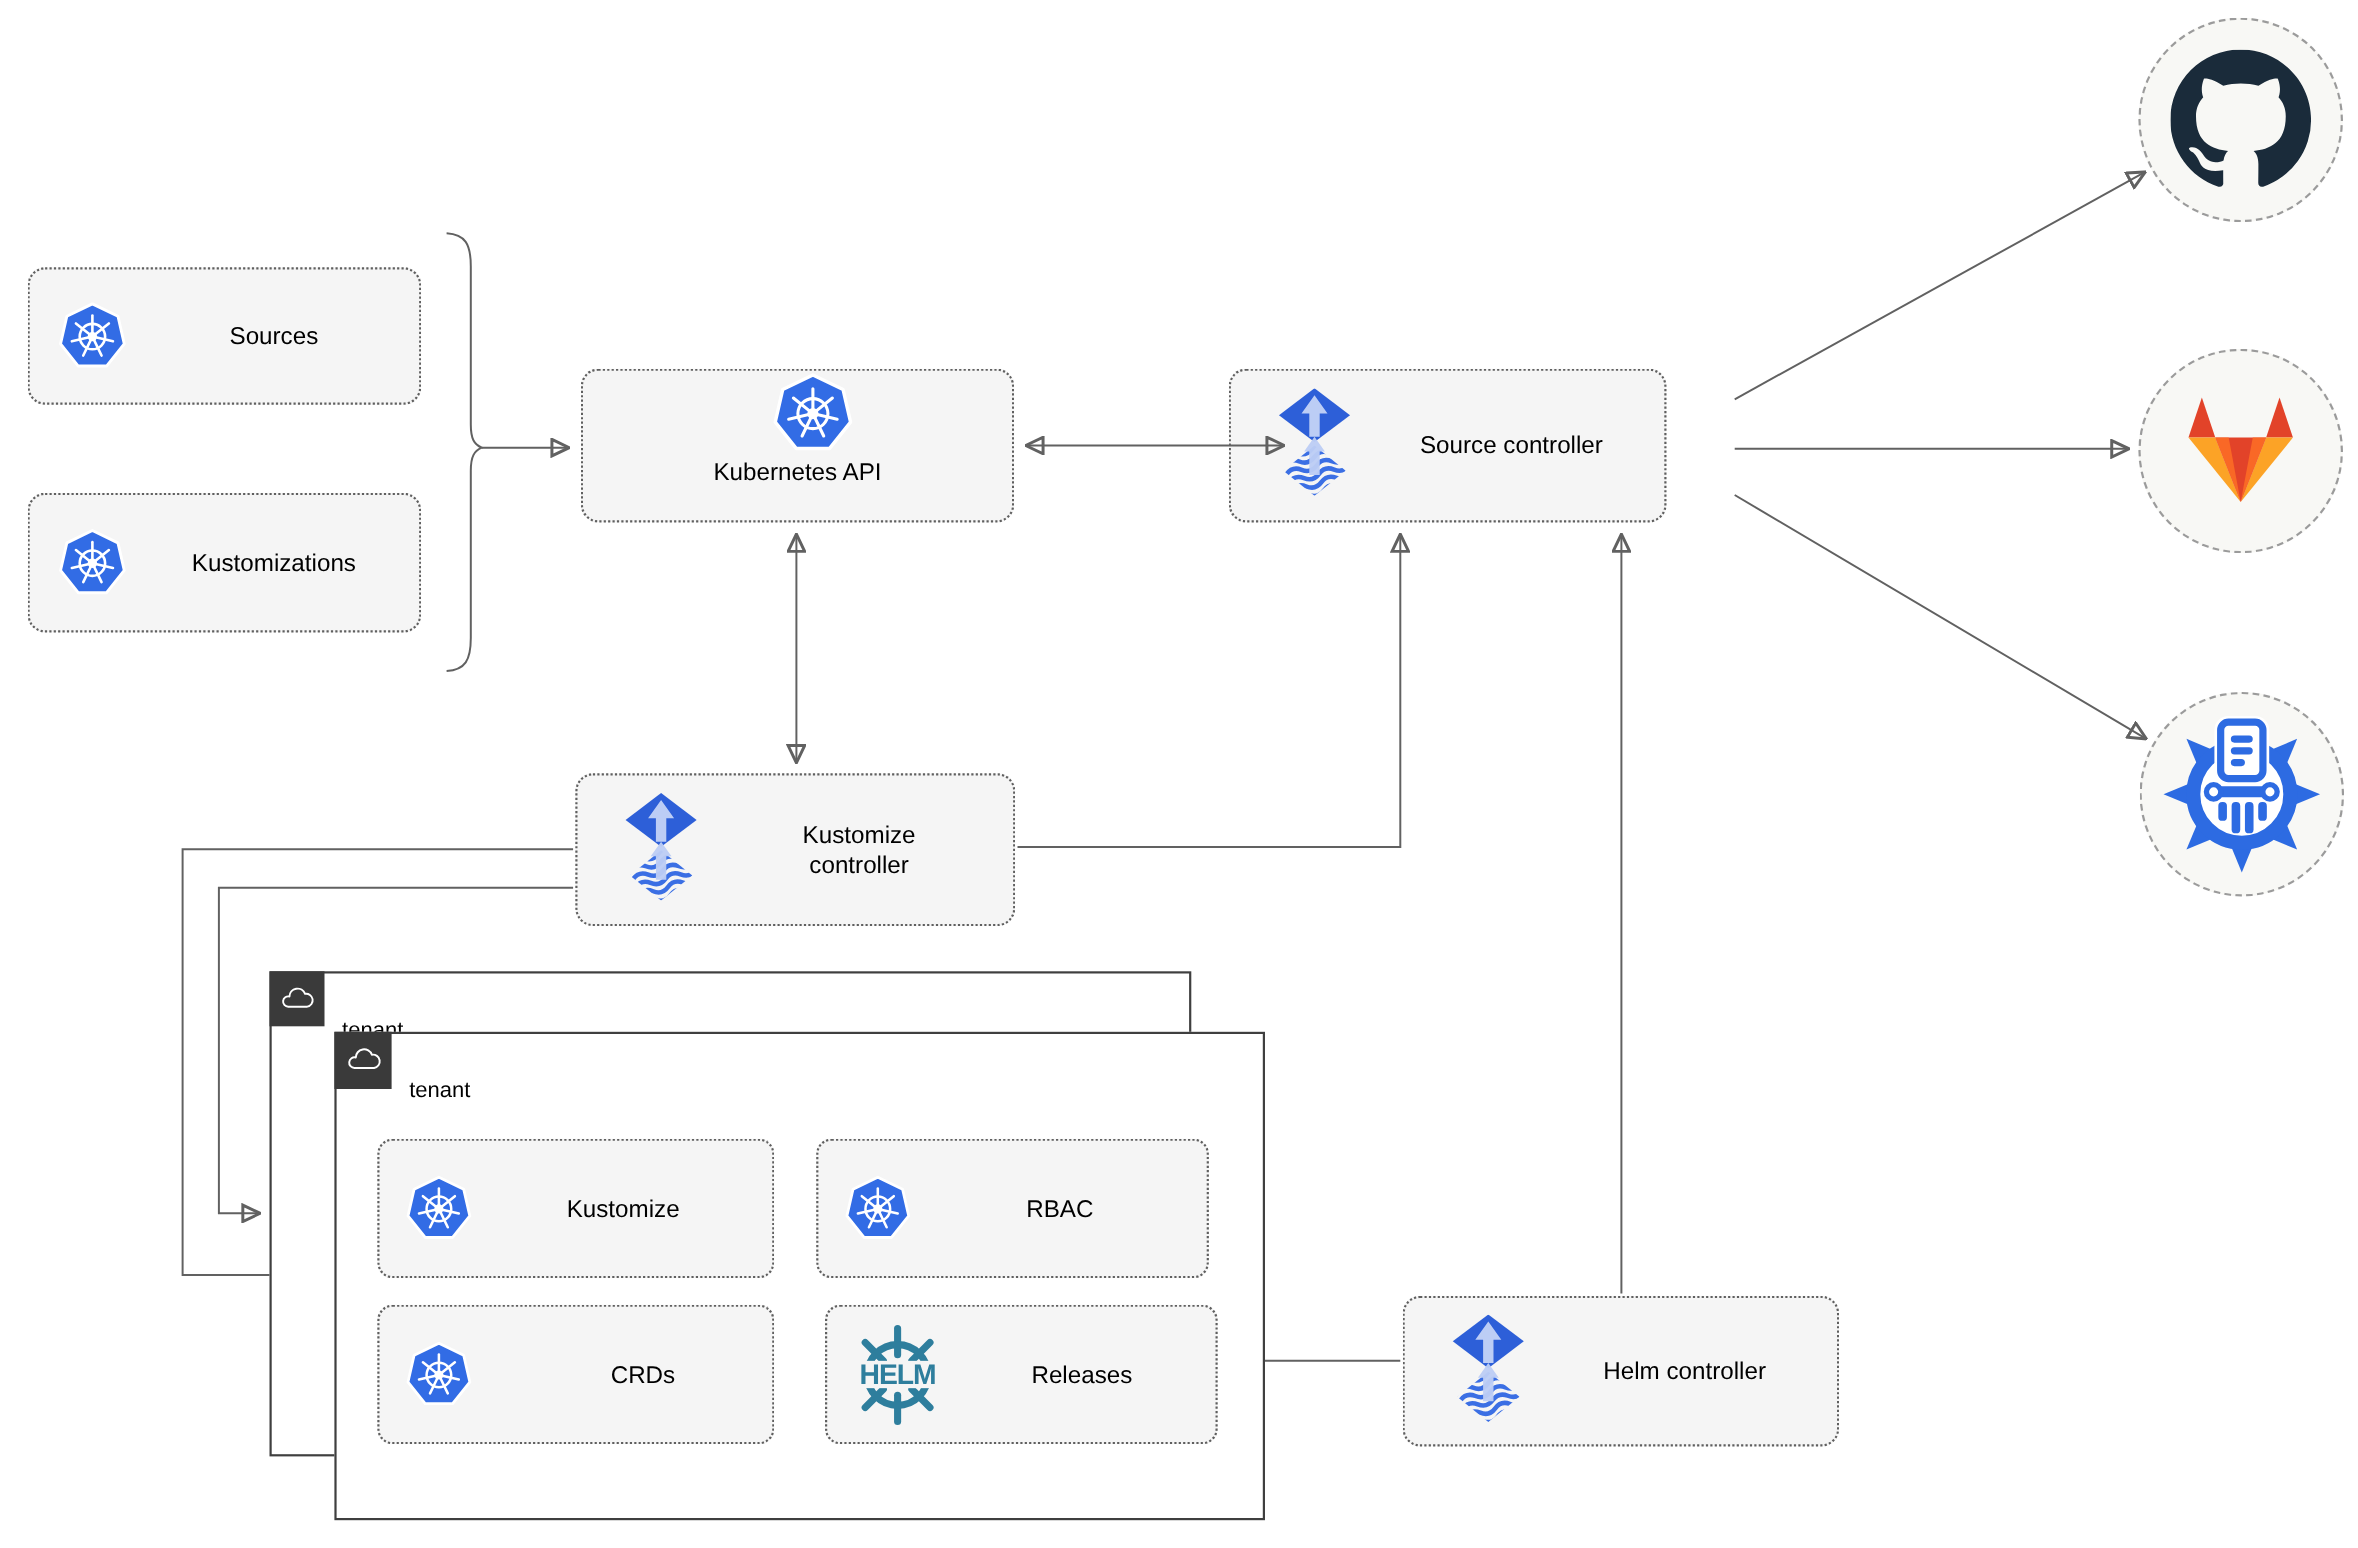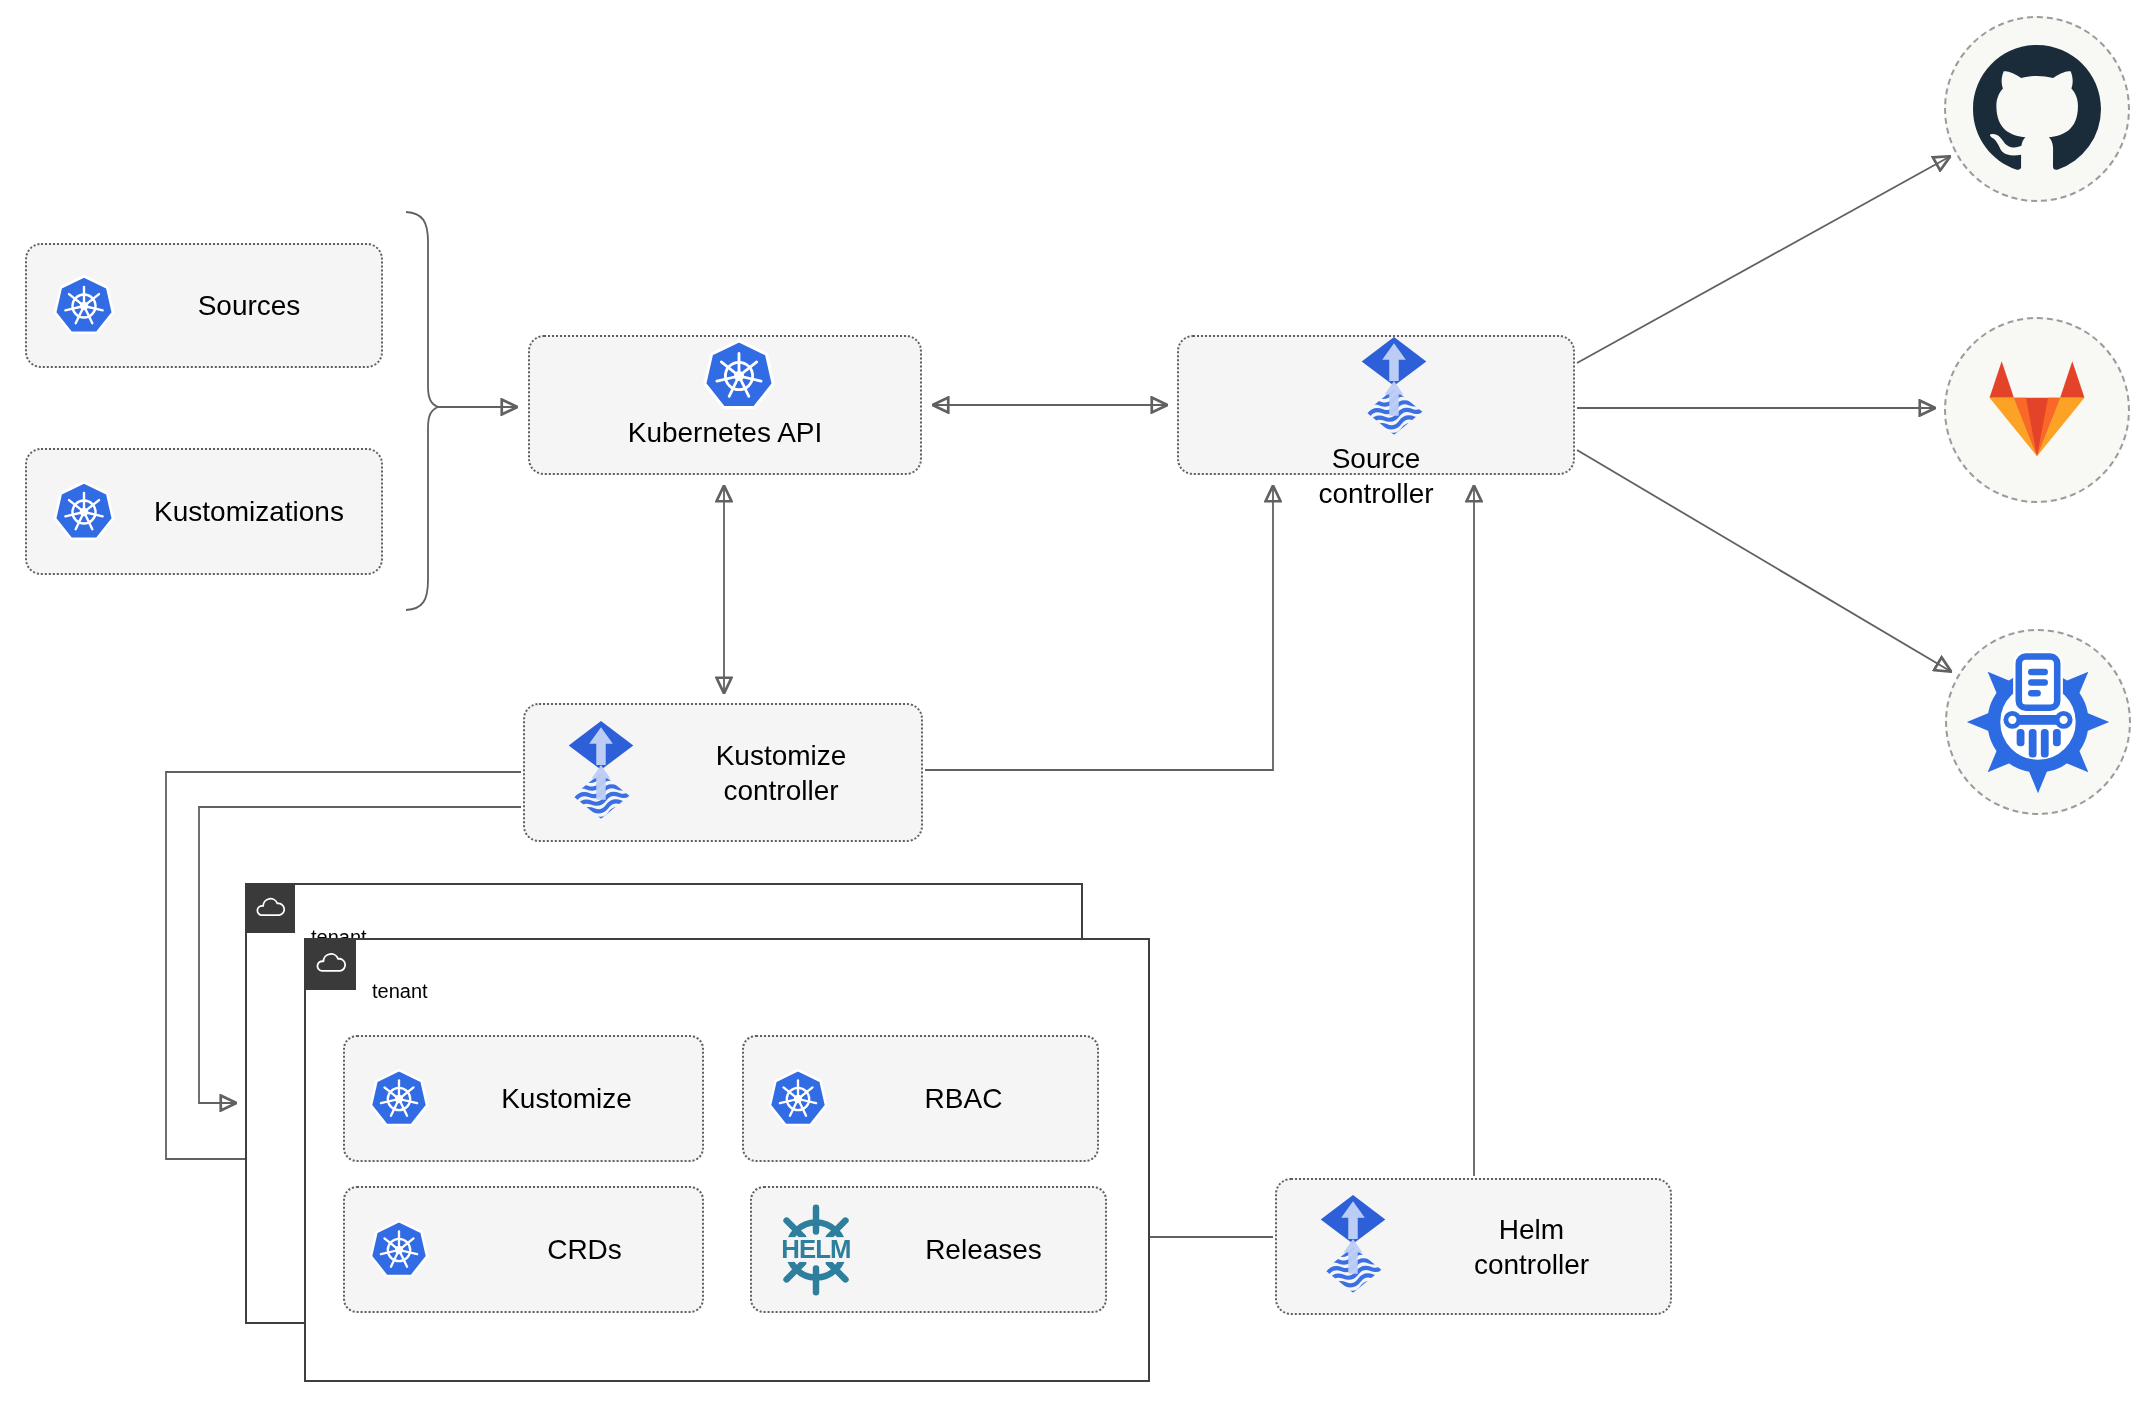--- a/index.html
+++ b/index.html
@@ -3,21 +3,21 @@
 <meta charset="utf-8">
 <style>
   html,body{margin:0;padding:0;background:#ffffff;}
   .stage{position:relative;width:2144px;height:1407px;background:#ffffff;overflow:hidden;
          font-family:"Liberation Sans","DejaVu Sans",sans-serif;color:#000;}
 
   
   .node{position:absolute;background:#f5f5f5;border:2px dotted #5f5f5f;border-radius:16px;
         display:flex;align-items:center;box-sizing:border-box;}
   .node .icon{flex:0 0 auto;display:flex;align-items:center;justify-content:center;}
-  .node .lbl{flex:1 1 auto;text-align:center;font-size:28px;line-height:1.25;color:#000;}
+  .node .lbl{flex:1 1 auto;text-align:center;font-size:22px;line-height:1.25;color:#000;}
   .node .lbl.wrap{flex:none;width:170px;margin:0 auto;}
 
   
   .tenant{position:absolute;background:#ffffff;border:2px solid #3f3f3f;box-sizing:border-box;}
   .badge{position:absolute;left:-2px;top:-2px;width:52px;height:52px;background:#3a3a3a;
          display:flex;align-items:center;justify-content:center;}
   .tenant-label{position:absolute;left:66px;top:12px;font-size:20px;color:#000;margin-top:28px;}
 
   
   .endpoint{position:absolute;width:186px;height:186px;border-radius:50%;
@@ -139,21 +139,21 @@
 
   <div class="node" style="left:528px;top:335px;width:394px;height:140px;flex-direction:column;">
     <span class="icon" style="margin-left:28px;">
       <svg width="78" height="78">
           <use href="#sym-k8s"></use>
         </svg>
     </span>
     <span class="lbl" style="white-space:nowrap;">Kubernetes API</span>
   </div>
 
-  <div class="node" style="left:1177px;top:335px;width:398px;height:140px;flex-direction:column;">
+  <div class="node" style="left:1117px;top:335px;width:398px;height:140px;">
     <span class="icon" style="margin-left:36px;">
       <svg width="80" height="104">
           <use href="#sym-flux"></use>
         </svg>
     </span>
     <span class="lbl wrap">Source controller</span>
   </div>
 
   <div class="node" style="left:523px;top:703px;width:400px;height:139px;justify-content:space-between;">
     <span class="icon" style="margin-left:36px;">

